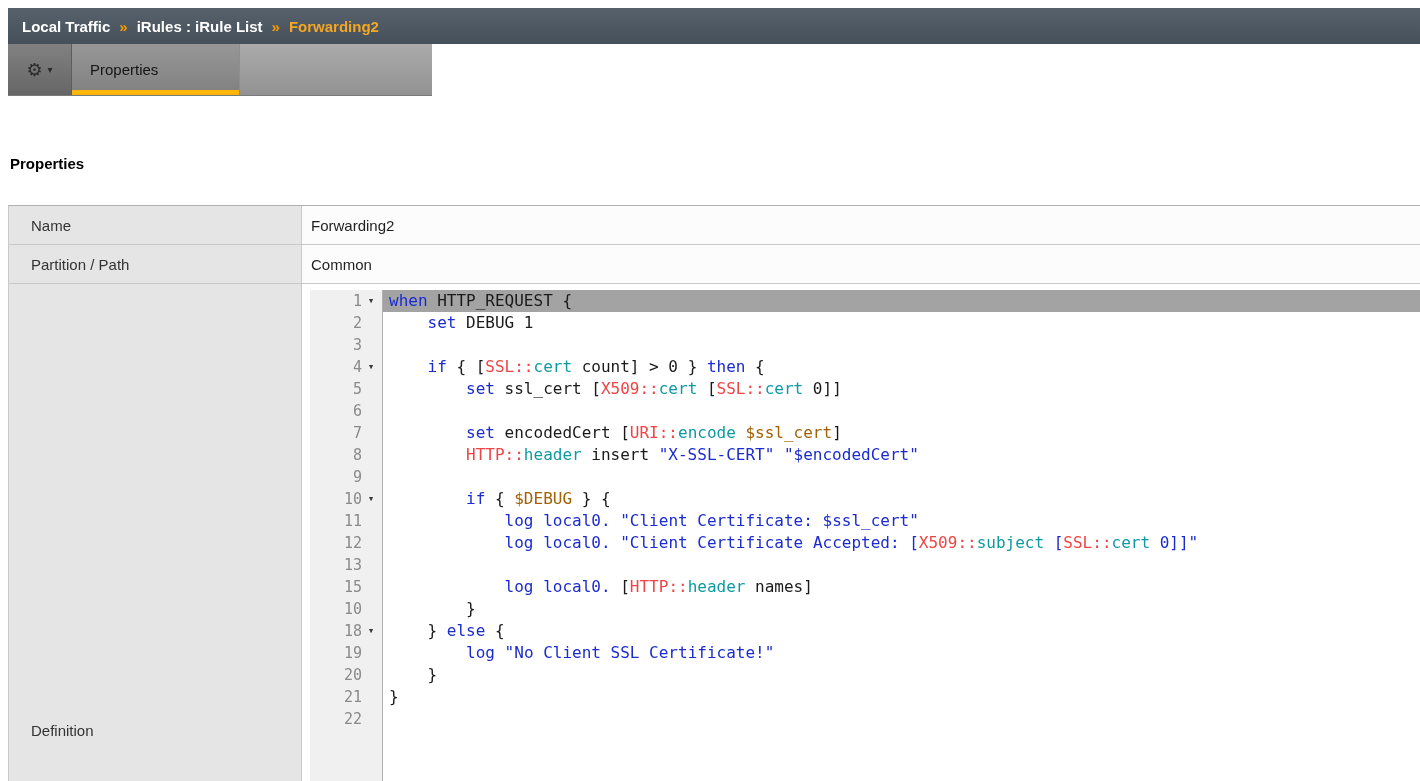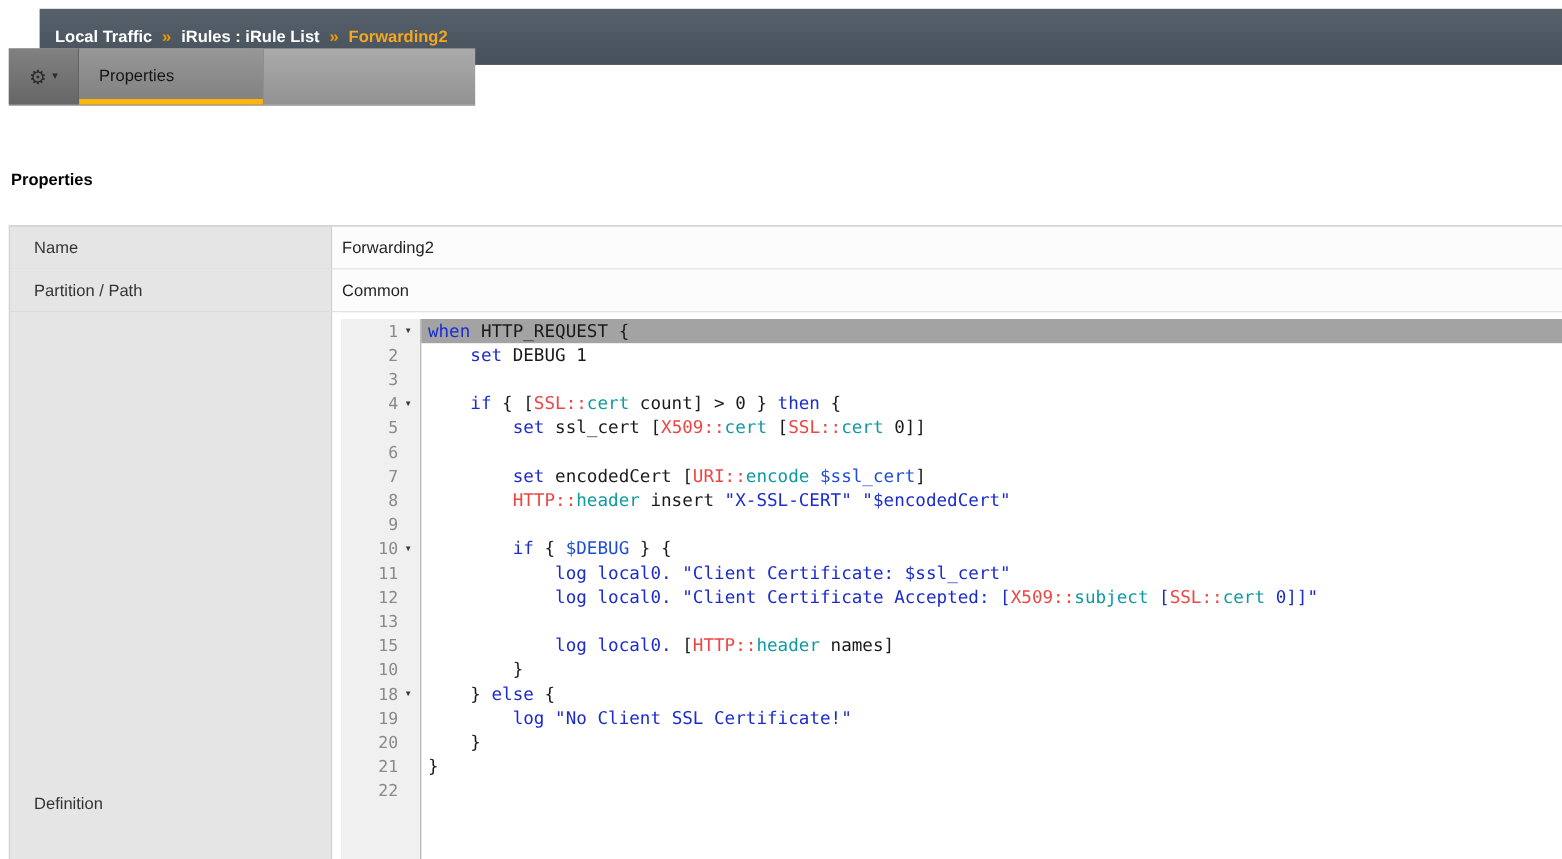--- a/index.html
+++ b/index.html
@@ -2,25 +2,24 @@
 <html><head>
 <meta charset="utf-8">
 <style>
   html,body{margin:0;padding:0;}
   body{
     width:1420px;height:781px;overflow:hidden;background:#ffffff;
     font-family:"Liberation Sans",sans-serif;position:relative;
   }
   
   .topbar{
-    position:absolute;left:8px;top:8px;right:0;height:51px;
+    position:absolute;left:8px;top:8px;right:0;height:36px;
     background:linear-gradient(#56616b,#45505a);
     display:flex;align-items:center;padding-left:14px;gap:9px;
     box-sizing:border-box;
-    margin-left:28px;
   }
   .bc-link{color:#ffffff;font-size:15px;font-weight:bold;cursor:pointer;}
   .bc-sep{color:#f59a00;font-size:15px;font-weight:bold;}
   .bc-current{color:#f5a623;font-size:15px;font-weight:bold;}
   
   .tabstrip{
     position:absolute;left:8px;top:44px;width:424px;height:52px;
     display:flex;background:linear-gradient(#ababab,#929292);
     border-bottom:1px solid #7a7a7a;box-sizing:border-box;
   }
@@ -83,21 +82,21 @@
     flex:0 0 73px;width:73px;display:flex;align-items:center;box-sizing:border-box;
   }
   .lnum{display:inline-block;width:52px;text-align:right;color:#8a8a8a;font-size:15px;}
   .fold{display:inline-block;width:18px;text-align:center;color:#3a3a3a;font-size:11px;cursor:pointer;}
   .code-cell{flex:1;white-space:pre;padding-left:6px;color:#1a1a1a;}
   .code-row.active .code-cell{background:#a3a3a3;}
   .tk-k{color:#1b2bce;}
   .tk-s{color:#1b2bce;}
   .tk-n{color:#ef4444;}
   .tk-m{color:#0e9aa2;}
-  .tk-v{color:#1d4ed8;}
+  .tk-v{color:#a16207;}
   .tk-p{color:#1a1a1a;}
 </style>
 </head>
 <body>
 
 <div class="topbar">
   <span class="bc-link">Local Traffic</span>
   <span class="bc-sep">»</span>
   <span class="bc-link">iRules : iRule List</span>
   <span class="bc-sep">»</span>

